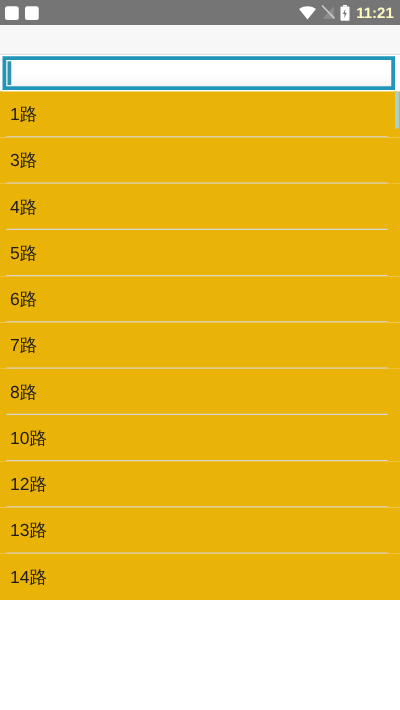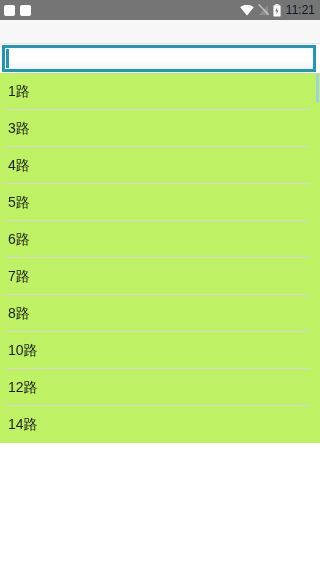--- a/index.html
+++ b/index.html
@@ -60,26 +60,27 @@
     width: 11px;
     height: 12px;
     display: block;
   }
   .icon-battery {
     width: 8px;
     height: 13px;
     display: block;
   }
   .status-clock {
-    color: #0f172a;
+    color: #fef9c3;
     font-size: 12px;
     line-height: 12px;
     letter-spacing: 0px;
     font-family: "Liberation Sans", sans-serif;
     padding-left: 1px;
+    font-weight: bold;
   }
 
   
   .app-bar {
     position: absolute;
     top: 20px; left: 0;
     width: 320px;
     height: 24px;
     background: #f7f7f7;
     border-bottom: 1px solid #e4e4e4;
@@ -137,21 +138,21 @@
     width: 320px;
     height: 495px;
     overflow: hidden;
     background: #ffffff;
   }
   .list-item {
     position: relative;
     height: 37px;
     box-sizing: border-box;
     display: flex;
-    background: #bef264;
+    background: #eab308;
   }
   .list-item-label {
     font-size: 14px;
     color: #1c1c1c;
     padding-left: 8px;
     line-height: 37px;
     font-family: "Liberation Sans", "DejaVu Sans", sans-serif;
     white-space: nowrap;
   }
   .list-divider {
@@ -277,20 +278,24 @@
     </div>
     <div class="list-item">
       <span class="list-item-label">10路</span>
       <div class="list-divider"></div>
     </div>
     <div class="list-item">
       <span class="list-item-label">12路</span>
       <div class="list-divider"></div>
     </div>
     <div class="list-item">
+      <span class="list-item-label">13路</span>
+      <div class="list-divider"></div>
+    </div>
+    <div class="list-item">
       <span class="list-item-label">14路</span>
 
     </div>
   </div>
 
   <div class="scroll-track">
     <div class="scroll-thumb"></div>
   </div>
 
 </div>

